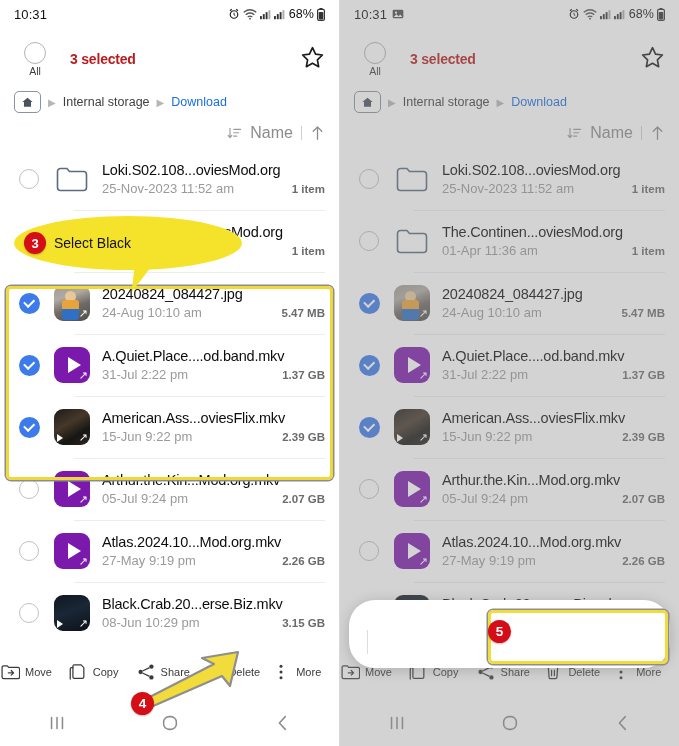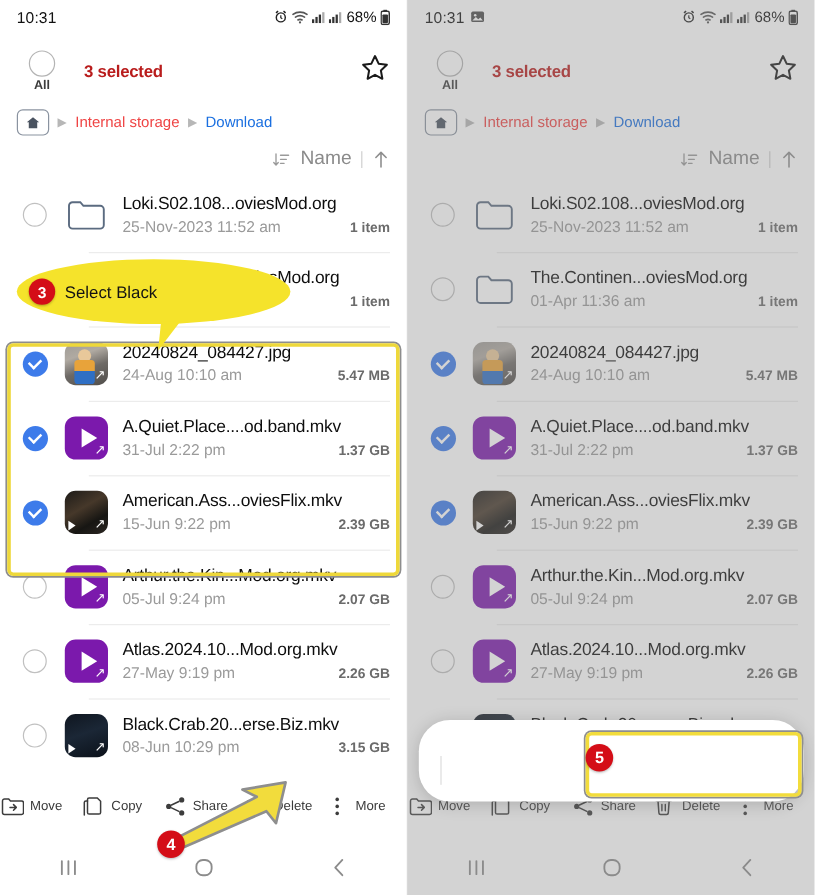--- a/index.html
+++ b/index.html
@@ -26,34 +26,34 @@
     height: 28px; display: flex; align-items: center;
     padding: 0 14px; font-size: 13px; color: #111; letter-spacing: .1px;
   }
   .sb-left { display: flex; align-items: center; gap: 5px; }
   .sb-right { margin-left: auto; display: flex; align-items: center; gap: 3px; }
   .sb-pct { font-size: 12.5px; color: #111; margin-left: 1px; }
   .ic { display: inline-block; line-height: 0; }
 
   
   .header { display: flex; align-items: center; padding: 10px 14px 4px 14px; height: 56px; }
-  .allbox { width: 42px; display: flex; flex-direction: column; align-items: center; gap: 1px; font-weight: bold; }
+  .allbox { width: 42px; display: flex; flex-direction: column; align-items: center; gap: 1px; }
   .allcircle { width: 22px; height: 22px; border: 1.6px solid #b4b4b4; border-radius: 50%; }
   .alllbl { font-size: 10.5px; color: #3c3c3c; }
   .title { font-size: 14px; font-weight: bold; color: #b91c1c; margin-left: 14px; letter-spacing: -.2px; }
   .star { margin-left: auto; }
 
   
   .crumbs { display: flex; align-items: center; padding: 2px 14px 0 14px; height: 34px; gap: 7px; }
   .homebtn {
     width: 27px; height: 22px; border: 1.4px solid #8a93a0; border-radius: 5px;
     display: flex; align-items: center; justify-content: center;
   }
   .arrow-sep { color: #b7b7b7; font-size: 10px; }
-  .crumb { font-size: 12.5px; color: #ef4444; }
+  .crumb { font-size: 12.5px; color: #404040; }
   .crumb.active { color: #1a6fe0; font-weight: normal; }
 
   
   .sortrow { display: flex; align-items: center; justify-content: flex-end; gap: 8px; height: 30px; padding: 0 14px; }
   .sortname { font-size: 16px; color: #8b8b8b; }
   .vdiv { width: 1px; height: 14px; background: #cfcfcf; }
 
   
   .list { position: relative; }
   .row { display: flex; align-items: center; height: 62px; padding: 0 14px 0 10px; position: relative; }

